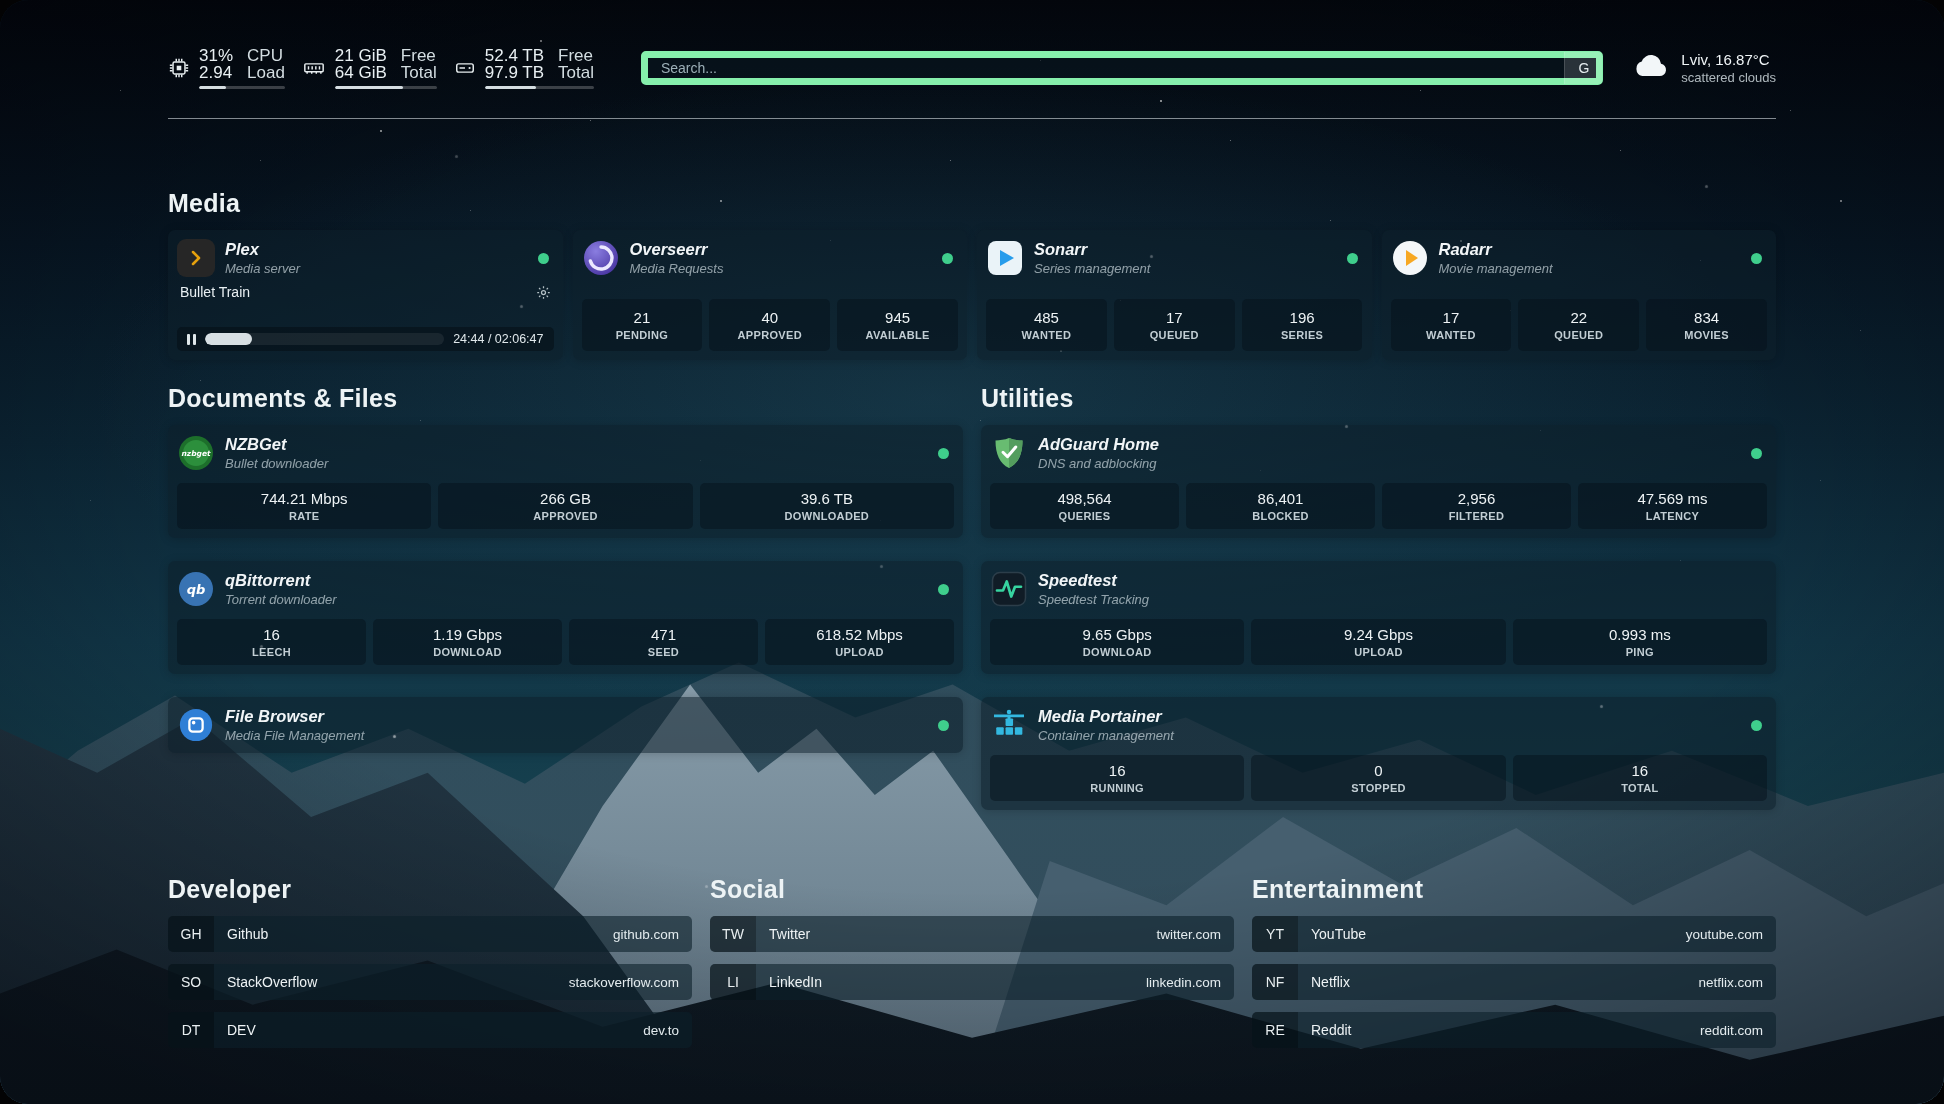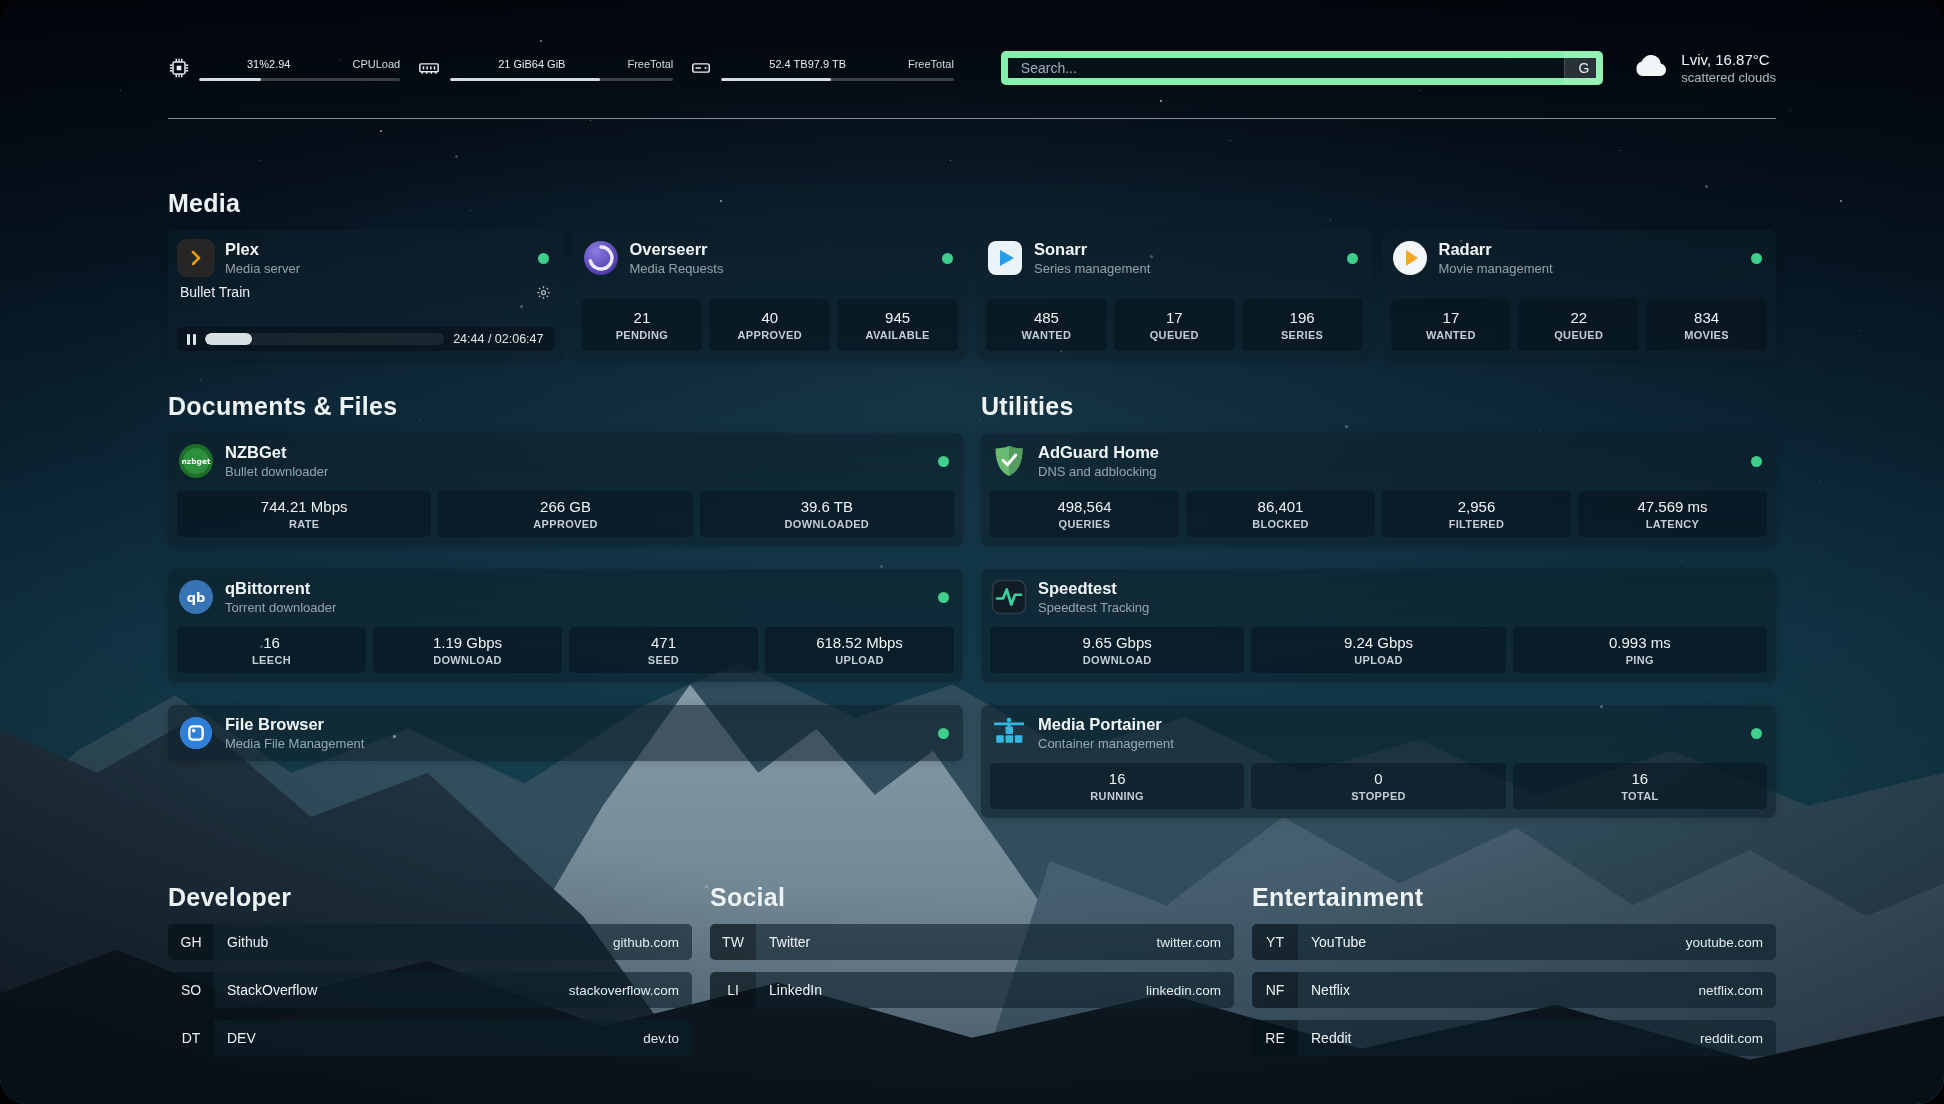--- a/index.html
+++ b/index.html
@@ -39,51 +39,51 @@
       1705px 185px 1px rgba(255,255,255,.3), 455px 155px 1px rgba(255,255,255,.25), 1345px 425px 1px rgba(255,255,255,.3),
       705px 885px 1px rgba(255,255,255,.3); }
 
   
   .content { position: relative; z-index: 2; width: 1608px; margin: 0 auto; }
 
   .topbar { display: flex; align-items: center; margin-top: 40px; height: 56px; }
   .res { display: flex; align-items: center; gap: 9px; margin-right: 17px; }
   .res-icon { display: flex; align-items: center; color: #e8eef0; }
   .res-cols { display: flex; gap: 14px; }
-  .res-col { display: flex; flex-direction: row; font-size: 11px; line-height: 17px; color: #e9f0f3; margin-left: 48px; }
+  .res-col { display: flex; flex-direction: column; font-size: 17px; line-height: 17px; color: #e9f0f3; }
   .res-col.labels { color: #d3dde1; }
   .res-bar { height: 3px; background: rgba(255,255,255,.22); border-radius: 2px; margin-top: 5px; overflow: hidden; }
   .res-fill { display: block; height: 100%; background: #d5dde1; border-radius: 2px; }
 
   .search { position: relative; flex: 1; margin: 0 28px 0 30px; }
   .search input { width: 100%; height: 34px; background: rgba(9,24,33,.55); border: 7px solid #86efac; border-radius: 5px; padding: 0 48px 0 13px; font-size: 14px; color: #e6edf0; font-family: inherit; outline: none; }
   .search input::placeholder { color: #9db0b8; }
   .search-btn { position: absolute; right: 1px; top: 1px; width: 38px; height: 32px; border: none; border-left: 1px solid rgba(255,255,255,.15); border-radius: 0 4px 4px 0; background: rgba(255,255,255,.14); color: #e6edf0; font-size: 14px; font-family: inherit; cursor: pointer; }
 
   .weather { display: flex; align-items: center; gap: 10px; }
   .weather-loc { font-size: 15px; color: #f0f5f7; }
   .weather-cond { font-size: 13px; color: rgba(230,240,244,.75); margin-top: 2px; }
 
   .divider { border-top: 1px solid rgba(235,243,246,.55); margin-top: 22px; }
 
   .group-title { font-size: 25px; font-weight: 600; color: #edf3f5; letter-spacing: .01em; }
   .media-section { margin-top: 70px; }
   .media-section .group-title { margin-bottom: 12px; }
   .row-4 { display: grid; grid-template-columns: repeat(4,1fr); gap: 10px; }
 
-  .two-col { display: grid; grid-template-columns: 1fr 1fr; gap: 18px; margin-top: 32px; align-items: start; }
+  .two-col { display: grid; grid-template-columns: 1fr 1fr; gap: 18px; margin-top: 24px; align-items: start; }
   .col-title { margin-bottom: 14px; }
   .stack { display: flex; flex-direction: column; gap: 23px; }
 
   
   .card { background: rgba(12,31,41,.55); border-radius: 7px; padding: 9px; display: flex; flex-direction: column; box-shadow: 0 1px 10px rgba(0,0,0,.18); cursor: pointer; }
   .media-card { height: 130px; }
   .small-card { height: 113px; }
   .mini-card { height: 56px; justify-content: center; }
-  .card-head { display: flex; align-items: center; gap: 10px; }
+  .card-head { display: flex; align-items: center; gap: 10px; font-style: italic; }
   .svc-icon { width: 38px; height: 38px; flex: 0 0 38px; display: flex; align-items: center; justify-content: center; border-radius: 9px; }
   .icon-plex { background: #262626; }
   .svc-name { font-size: 16.5px; font-weight: 600; color: #f1f5f7; line-height: 19px; }
   .svc-sub { font-size: 13px; color: rgba(226,238,242,.62); margin-top: 2px; }
   .dot { width: 11px; height: 11px; border-radius: 50%; background: #3fce8c; margin-left: auto; margin-right: 5px; flex: 0 0 11px; }
   .stats { display: flex; gap: 7px; margin-top: auto; }
   .stat { flex: 1; background: rgba(4,16,24,.45); border-radius: 5px; display: flex; flex-direction: column; align-items: center; justify-content: center; }
   .media-card .stat { height: 52px; }
   .small-card .stat { height: 46px; }
   .stat-value { font-size: 15px; color: #eef3f5; }

